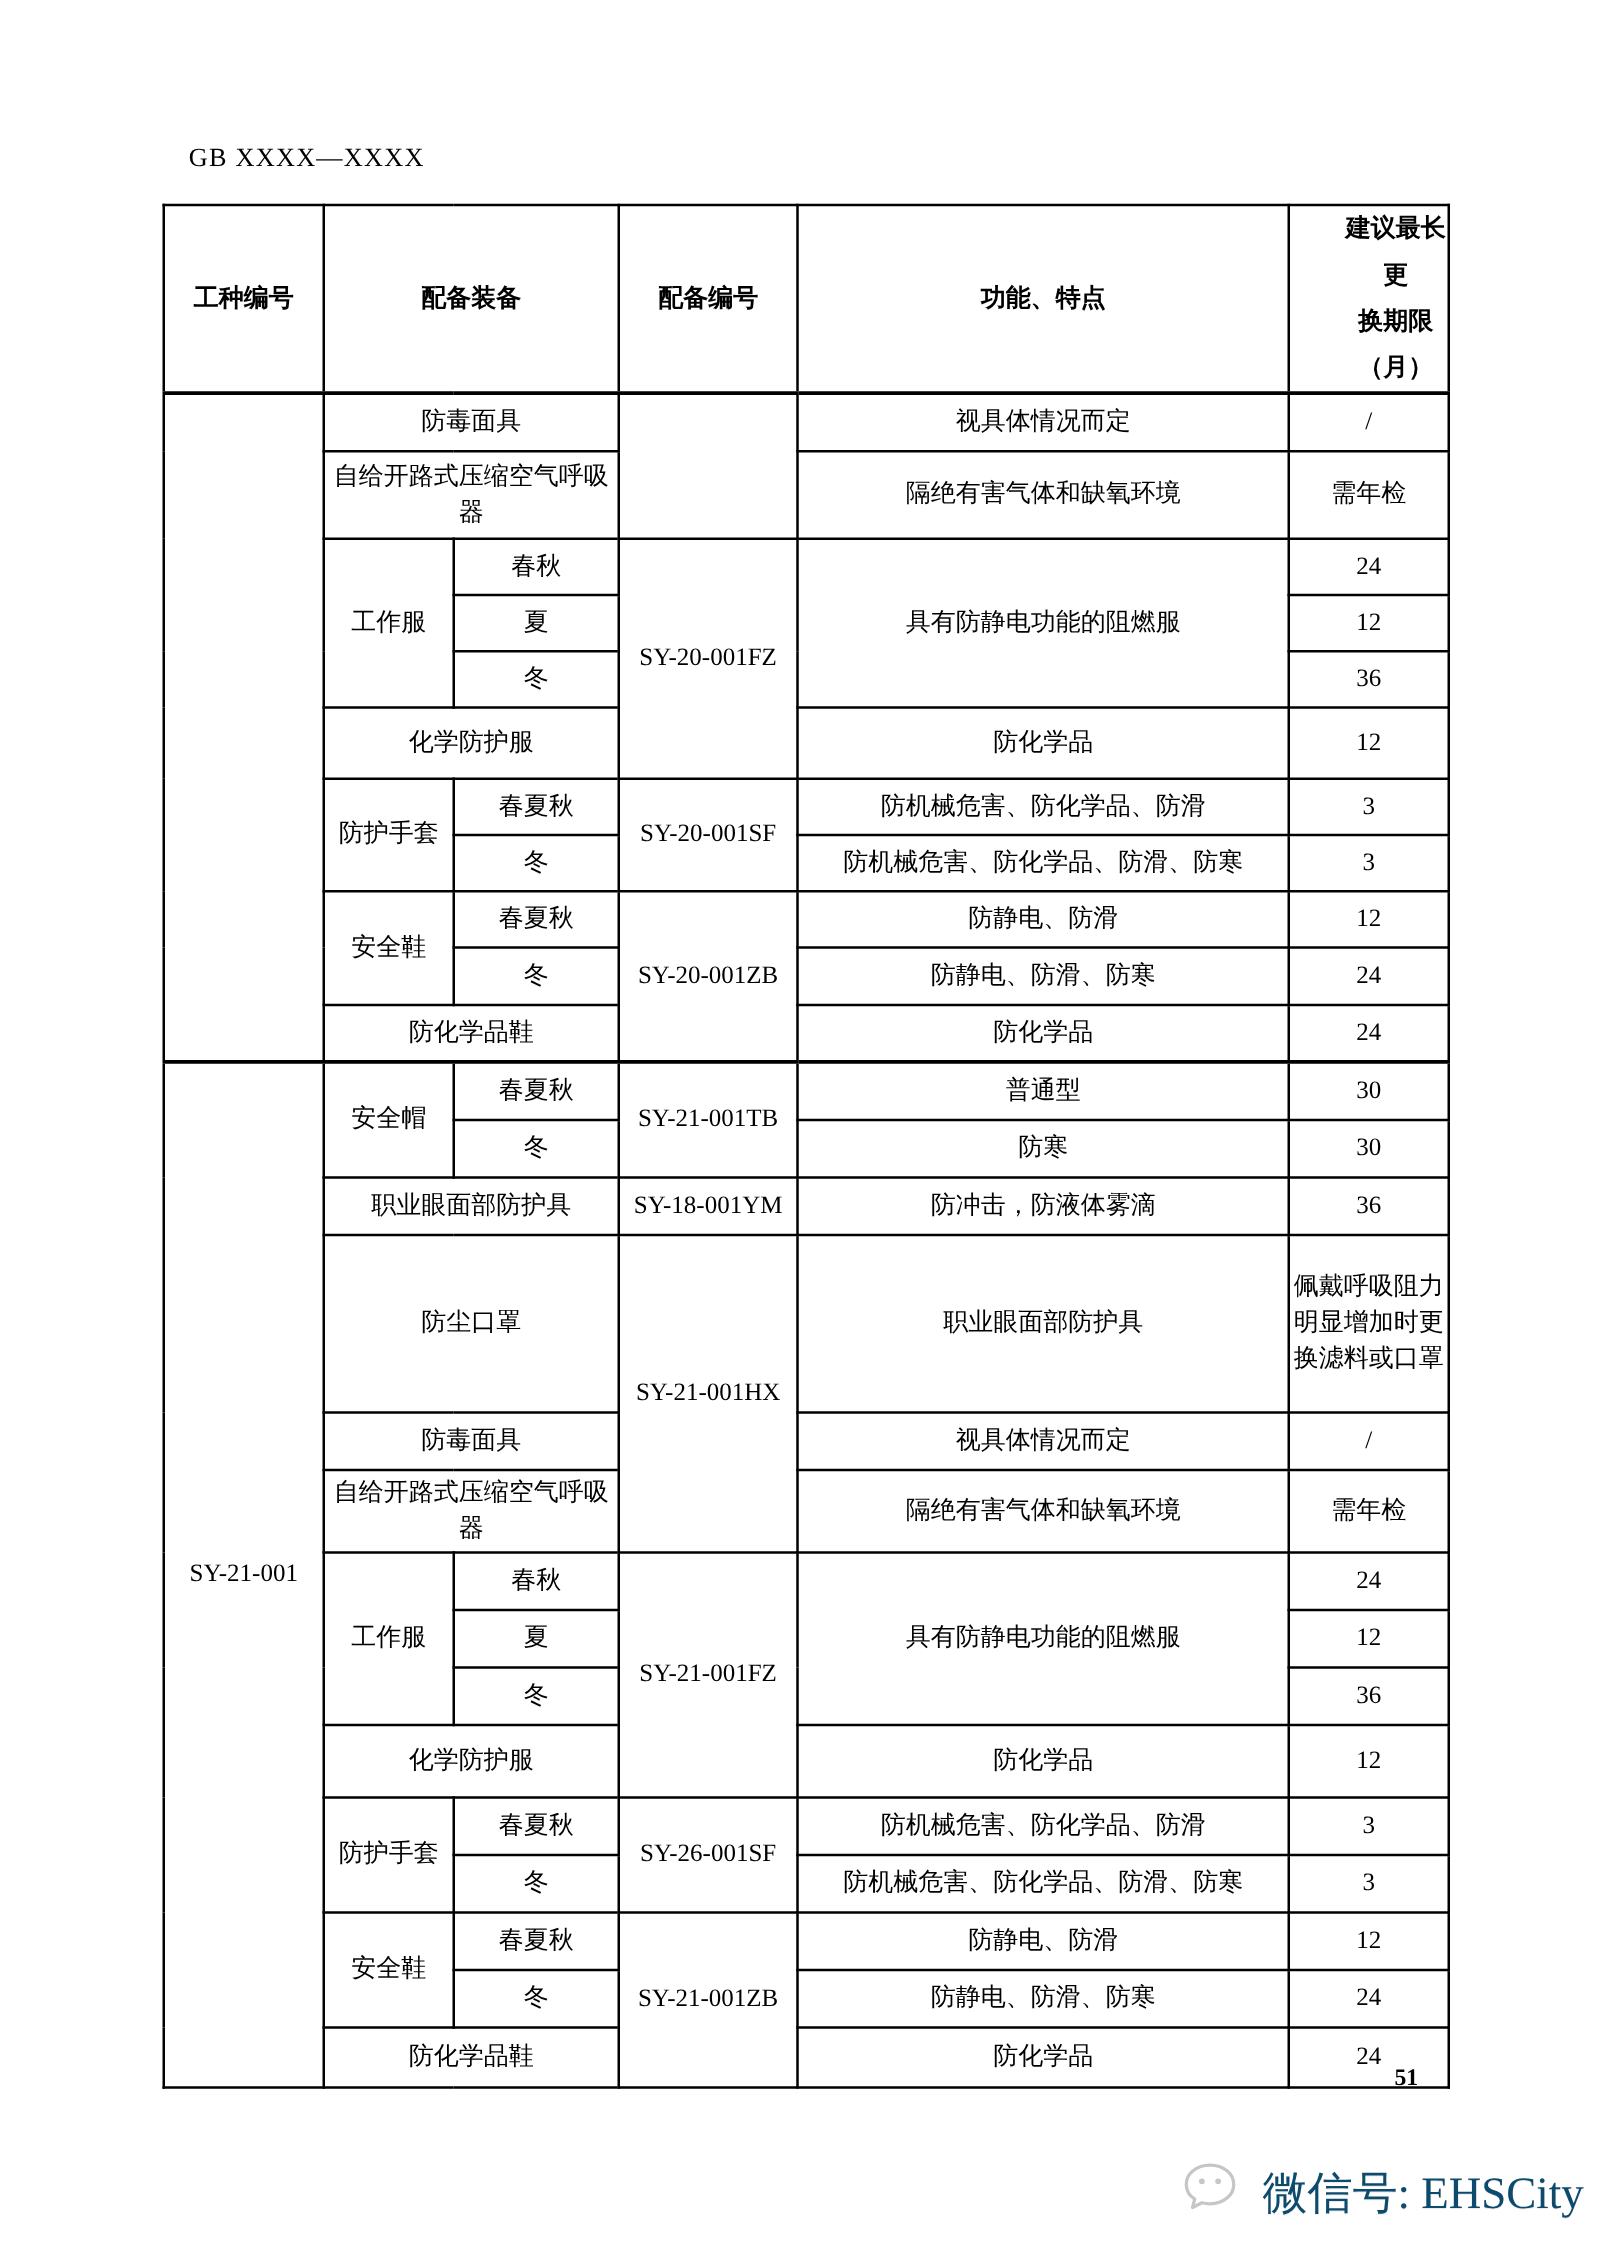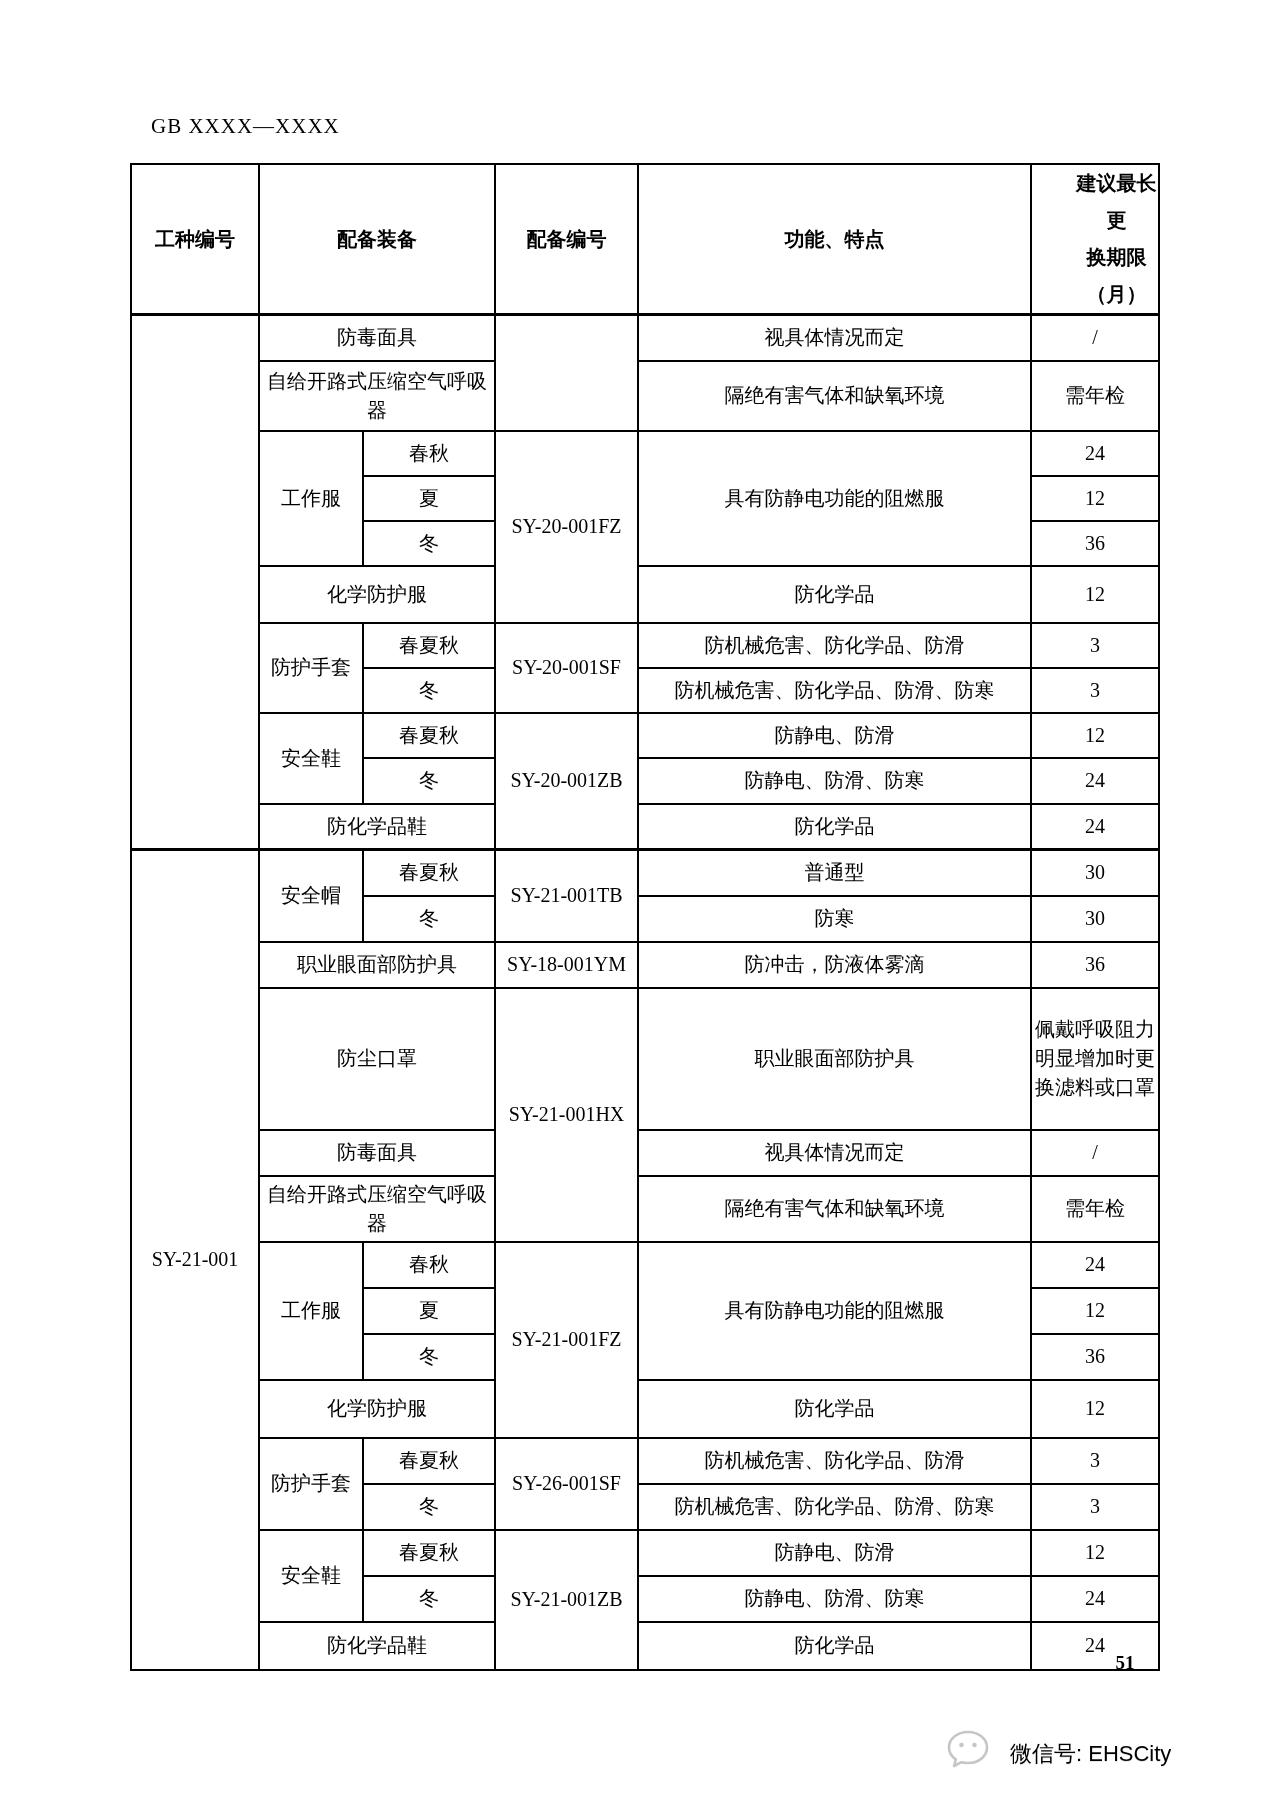--- a/index.html
+++ b/index.html
@@ -36,22 +36,22 @@
   .h70{height:70px}.h86{height:86px}.h142{height:142px}
   .page-num{
     position:absolute;left:1095px;top:1652px;width:60px;
     font-size:19px;text-align:center;font-weight:bold;
   }
   .footer{
     position:absolute;left:946px;top:1728px;
     display:flex;align-items:center;gap:8px;
   }
   .footer-label{
-    font-size:22px;color:#000000;white-space:nowrap;
-    font-family:Liberation Sans, sans-serif;
+    font-size:36px;color:#0c4a6e;white-space:nowrap;
+    font-family:Liberation Serif, serif;
     text-shadow:0 1px 0 #e9e9e9;
   }
 </style>
 </head>
 <body>
 
 <div class="doc-code">GB XXXX—XXXX</div>
 
 <table class="ppe">
   <colgroup>

